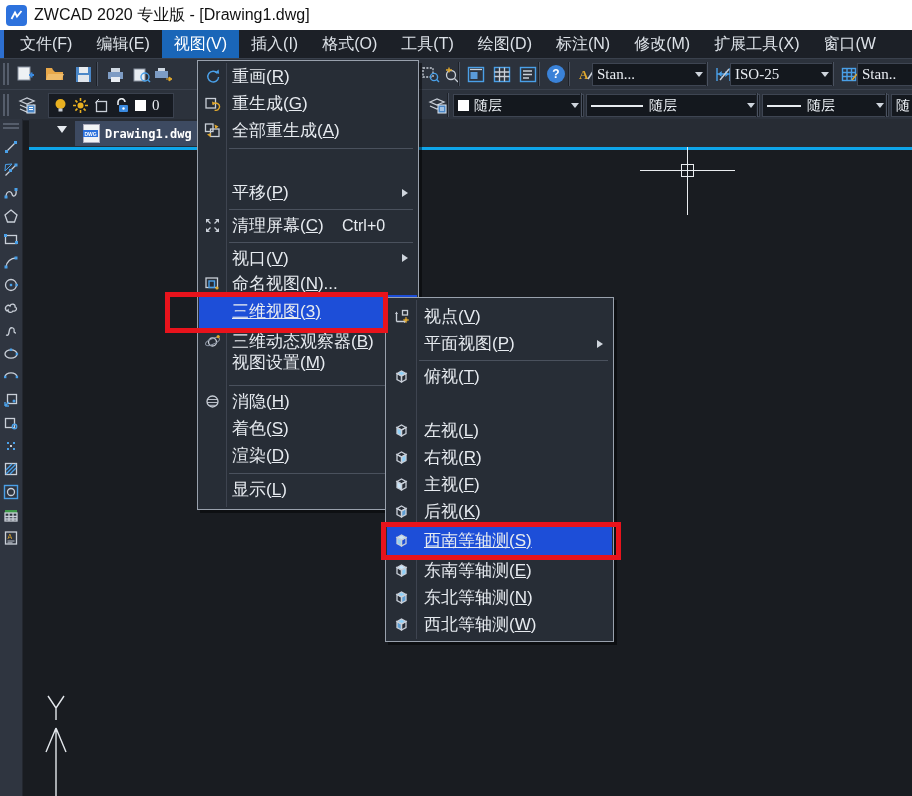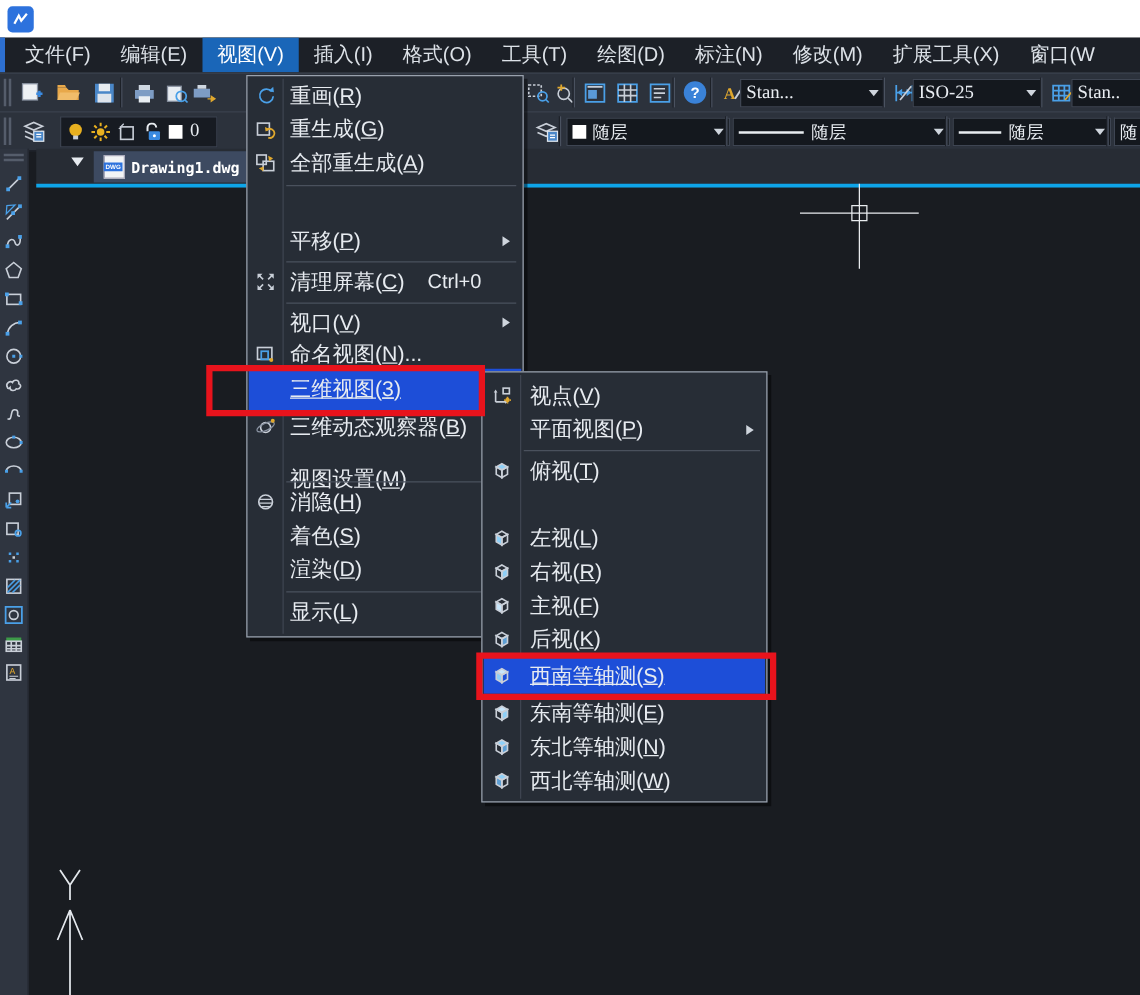--- a/index.html
+++ b/index.html
@@ -89,20 +89,21 @@
 <body>
 
 <div class="screen">
 
   <div class="titlebar">
     <span class="applogo">
       <svg width="15" height="15" viewBox="0 0 15 15">
           <path d="M2.5 11L6 4.5l2 4L12.5 3" stroke="#fff" stroke-width="1.8" fill="none"></path>
         </svg>
     </span>
+    <span class="title-text">ZWCAD 2020 专业版 - [Drawing1.dwg]</span>
   </div>
 
   <div class="menubar">
     <span class="mb-item">文件(F)</span>
     <span class="mb-item">编辑(E)</span>
     <span class="mb-item active">视图(V)</span>
     <span class="mb-item">插入(I)</span>
     <span class="mb-item">格式(O)</span>
     <span class="mb-item">工具(T)</span>
     <span class="mb-item">绘图(D)</span>
@@ -524,21 +525,21 @@
     <div class="mi" style="top:267px">
       <span class="gut">
           <svg width="17" height="17" viewBox="0 0 17 17">
             <circle cx="8.5" cy="9" r="4" class="sw"></circle>
             <ellipse cx="8.5" cy="8.5" rx="7.5" ry="2.8" fill="none" stroke="#8a93a2" transform="rotate(-24 8.5 8.5)"></ellipse>
             <circle cx="14.2" cy="3.6" r="1.6" class="fy"></circle>
           </svg>
         </span>
       <span class="lbl mnemo">三维动态观察器(<u>B</u>)</span>
     </div>
-    <div class="mi" style="top:309px">
+    <div class="mi" style="top:288px">
       <span class="gut"></span>
       <span class="lbl mnemo">视图设置(<u>M</u>)</span>
     </div>
     <div class="msep" style="top:324px"></div>
     <div class="mi" style="top:327px">
       <span class="gut">
           <svg width="17" height="17" viewBox="0 0 17 17">
             <circle cx="8.5" cy="8.5" r="5.5" class="sw"></circle>
             <path d="M3.6 6.5h9.8M3.2 9.5h10.6M5 12.3h7" stroke="#c9cfd8" stroke-width="0.9" fill="none"></path>
           </svg>

